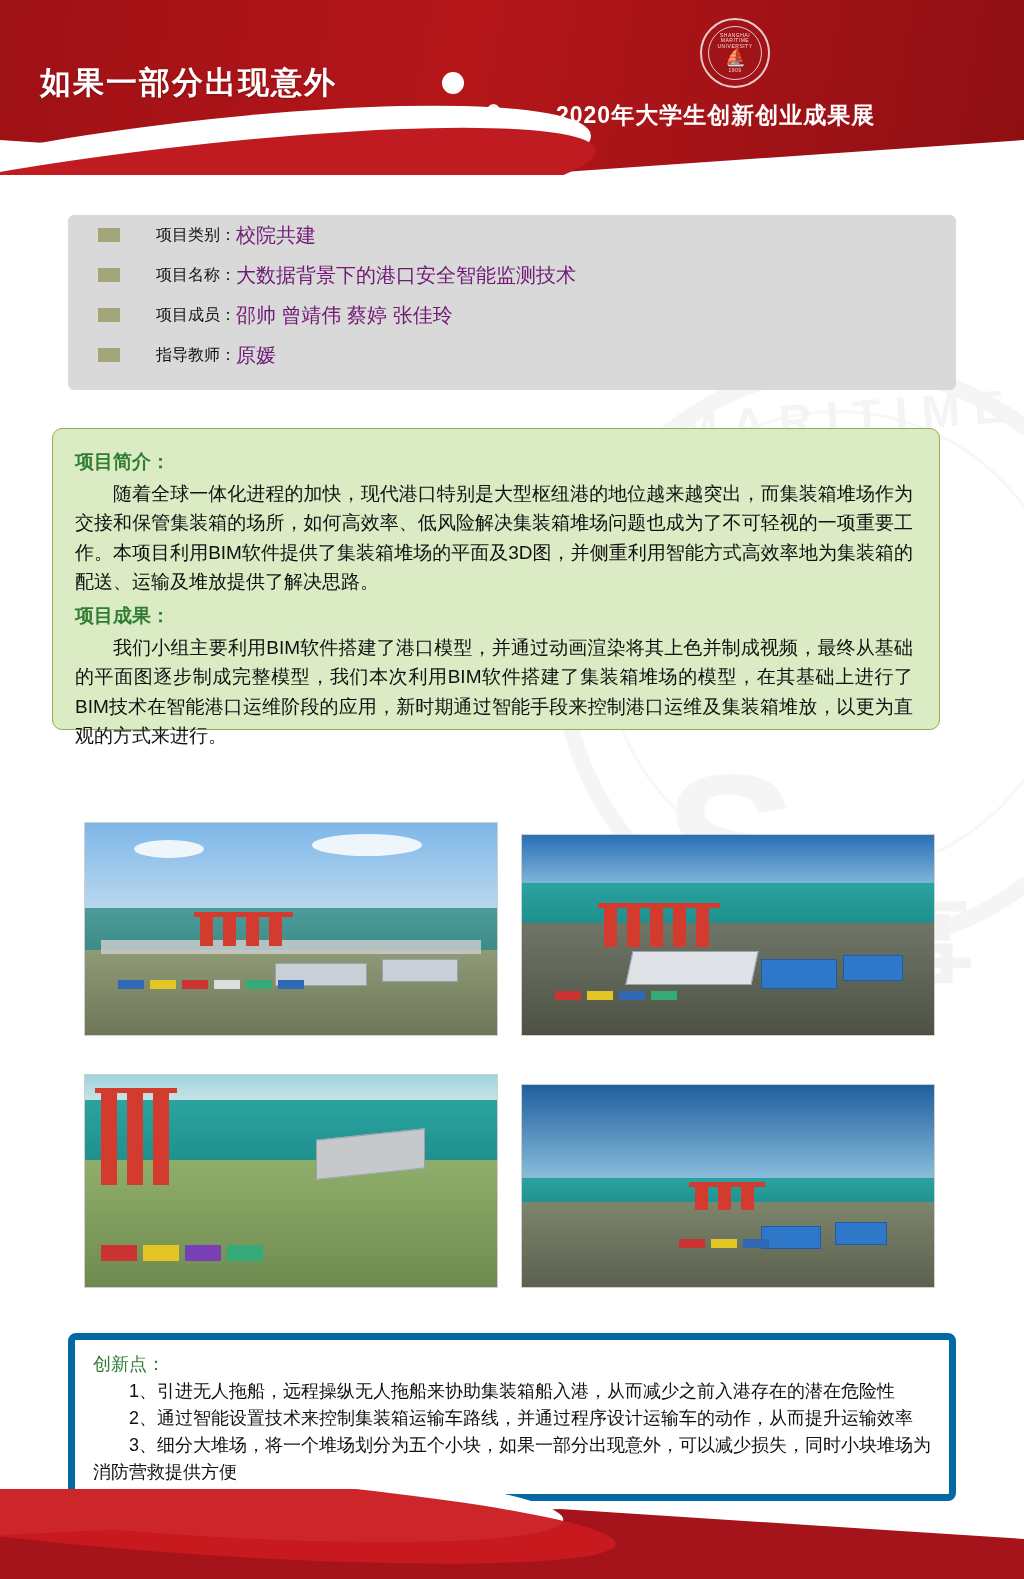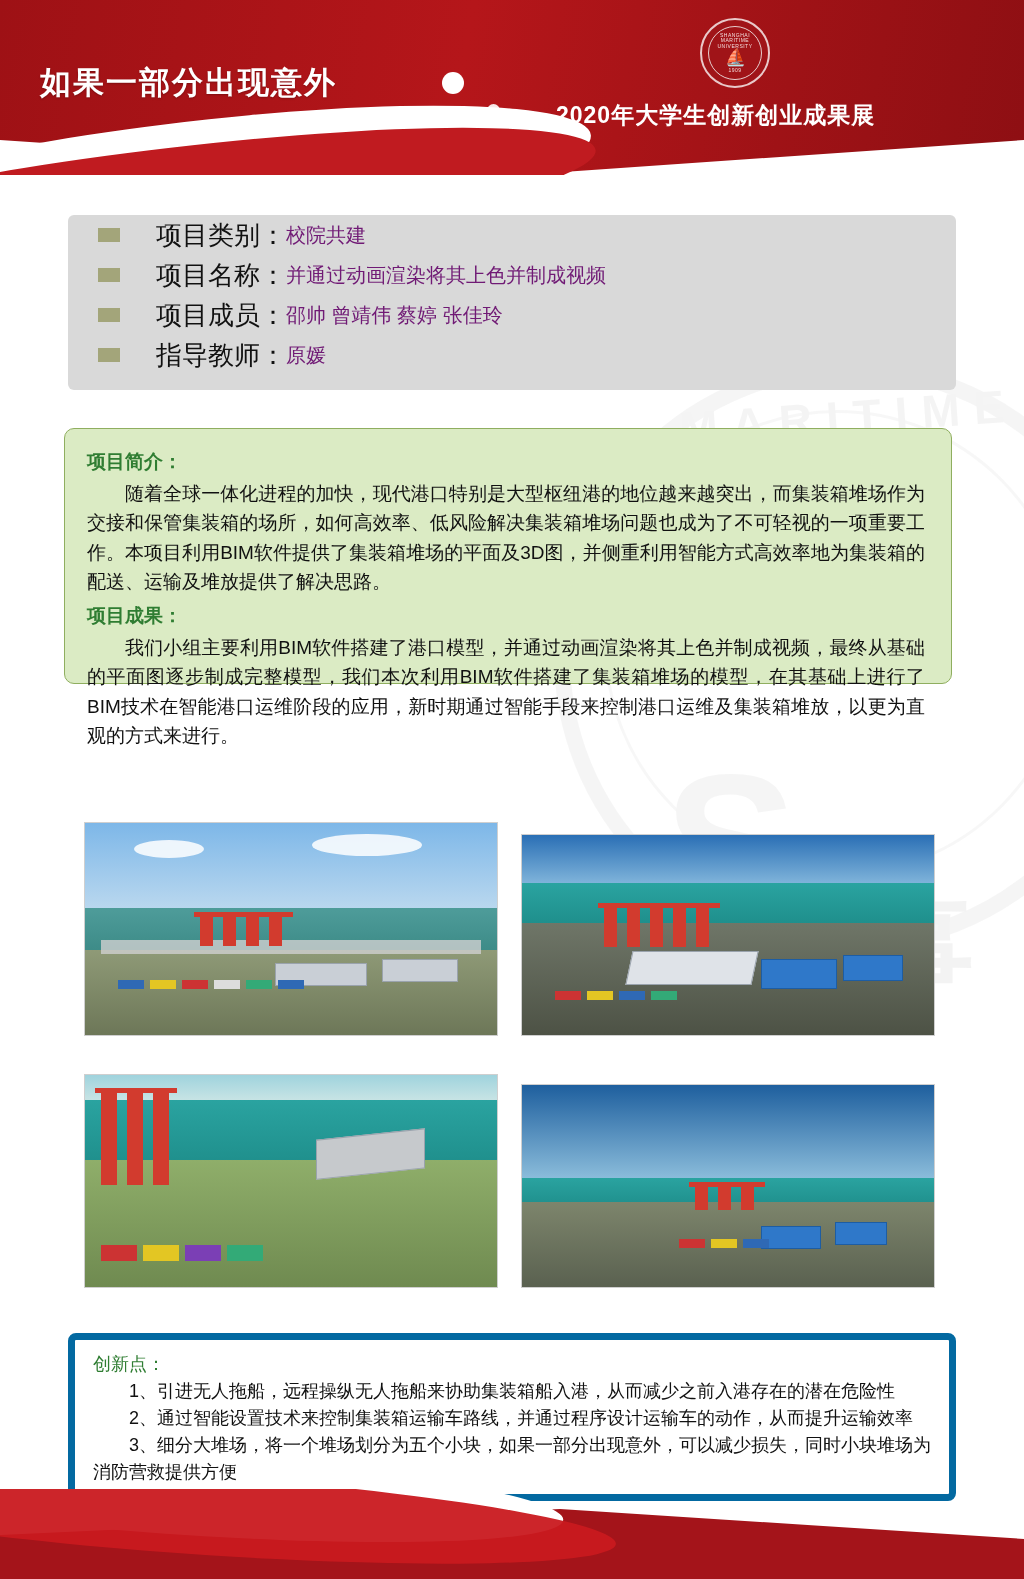--- a/index.html
+++ b/index.html
@@ -85,26 +85,26 @@
     position:absolute;left:250px;top:400px;font-size:200px;font-weight:bold;color:#bbbbbb;
   }
 
   
   .info-box{
     position:absolute;left:68px;top:215px;width:888px;height:175px;
     background:#d9d9d9;border-radius:6px;
   }
   .info-row{display:flex;align-items:center;height:40px;padding-left:30px;}
   .bullet{width:22px;height:14px;background:#a3a57a;margin-right:36px;flex:0 0 auto;}
-  .info-label{font-size:26px;color:#111;white-space:nowrap;}
+  .info-label{font-size:16px;color:#111;white-space:nowrap;}
   .info-value{font-size:20px;color:#701a75;}
 
   
   .desc-box{
-    position:absolute;left:64px;top:428px;width:888px;height:256px;
+    position:absolute;left:52px;top:428px;width:888px;height:302px;
     background:#dbebc4;border:1px solid #8fae5f;border-radius:10px;
     padding:14px 22px 0 22px;box-sizing:border-box;
   }
   .sec-title{color:#2f7d32;font-size:19px;font-weight:bold;margin:6px 0 4px 0;}
   .sec-body{font-size:19px;line-height:1.55;color:#111;text-align:justify;text-indent:2em;margin:0 4px 6px 0;}
 
   
   .img{position:absolute;border:1px solid #cfcfcf;overflow:hidden;}
   .img1{left:84px;top:822px;width:412px;height:212px;}
   .img2{left:521px;top:834px;width:412px;height:200px;}
@@ -189,21 +189,21 @@
 
   <div class="info-box">
     <div class="info-row">
       <span class="bullet"></span>
       <span class="info-label">项目类别：</span>
       <span class="info-value">校院共建</span>
     </div>
     <div class="info-row">
       <span class="bullet"></span>
       <span class="info-label">项目名称：</span>
-      <span class="info-value">并通过动画渲染将其上色并制成视频</span>
+      <span class="info-value">大数据背景下的港口安全智能监测技术</span>
     </div>
     <div class="info-row">
       <span class="bullet"></span>
       <span class="info-label">项目成员：</span>
       <span class="info-value">邵帅  曾靖伟  蔡婷  张佳玲</span>
     </div>
     <div class="info-row">
       <span class="bullet"></span>
       <span class="info-label">指导教师：</span>
       <span class="info-value">原媛</span>

